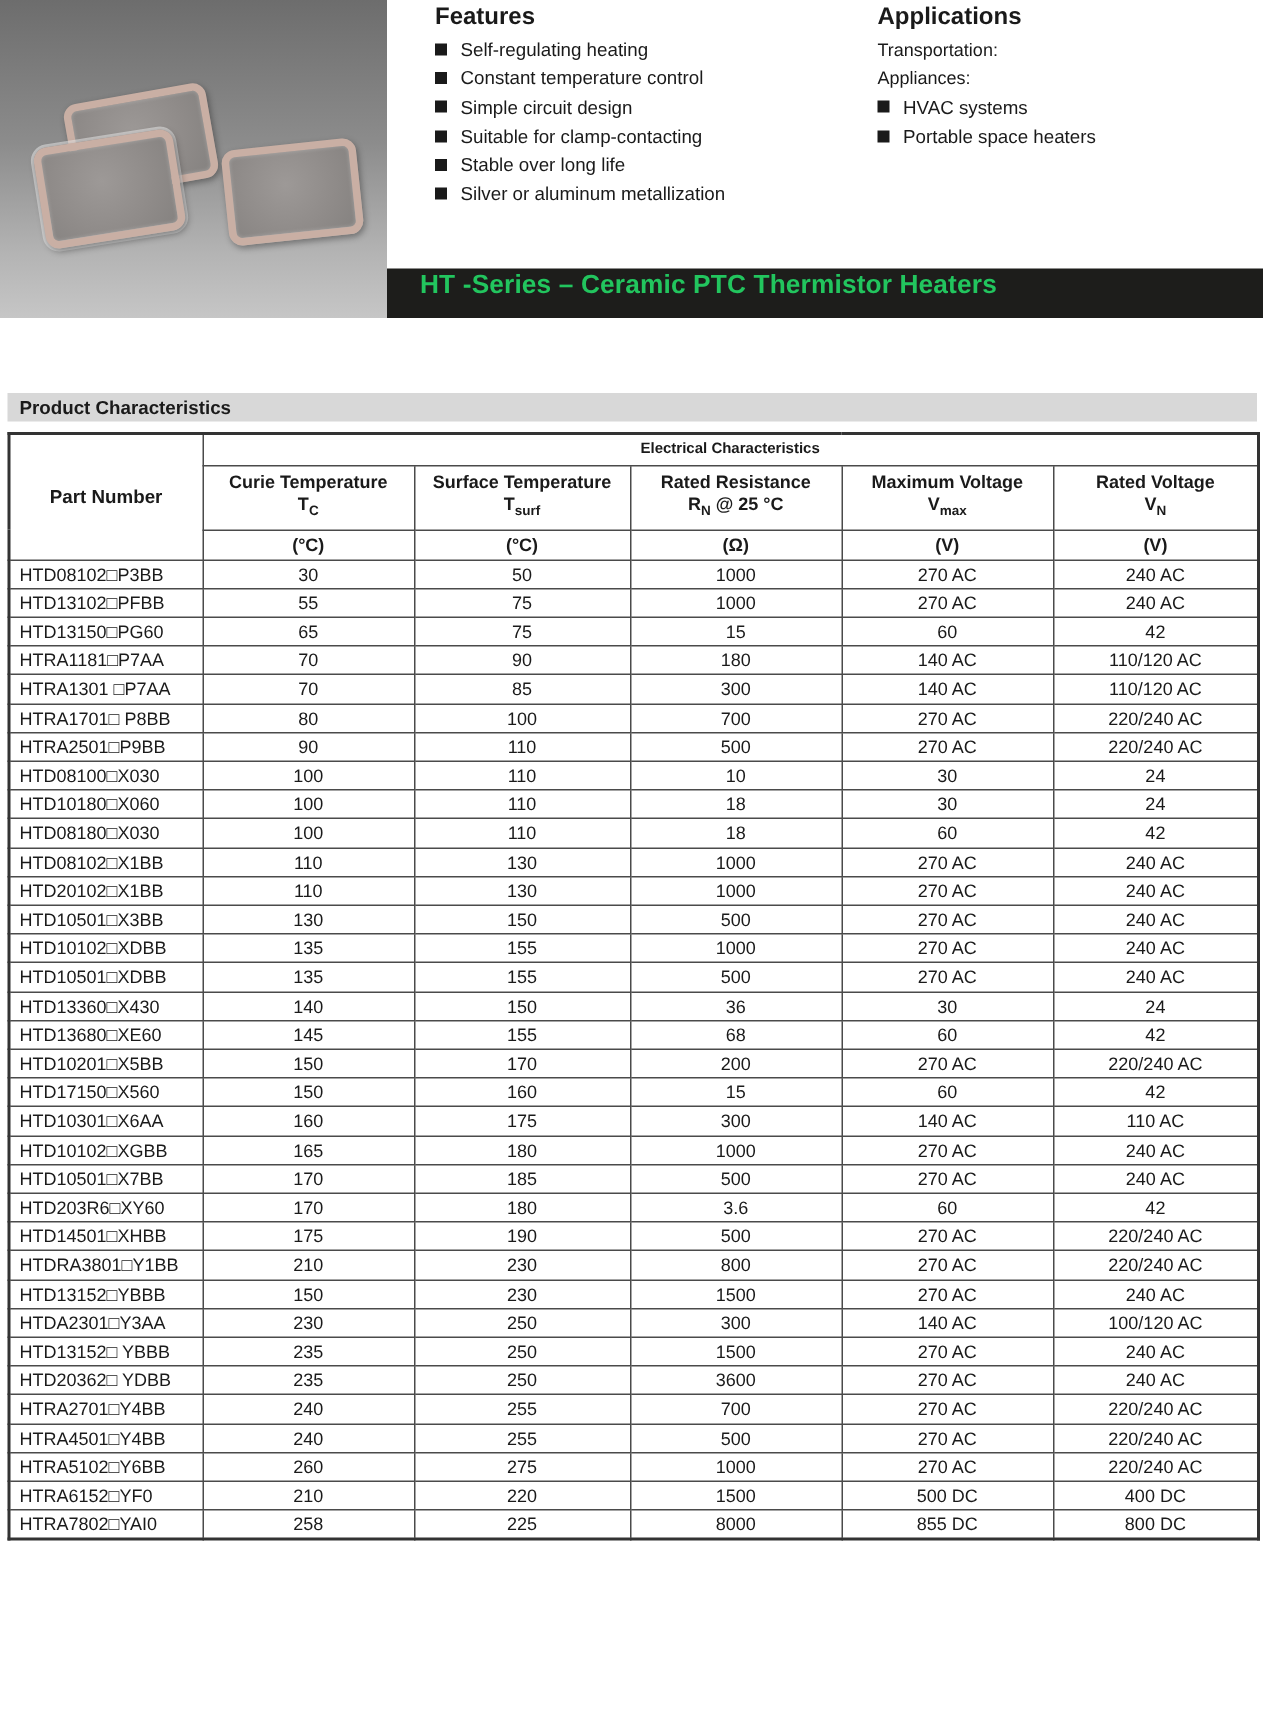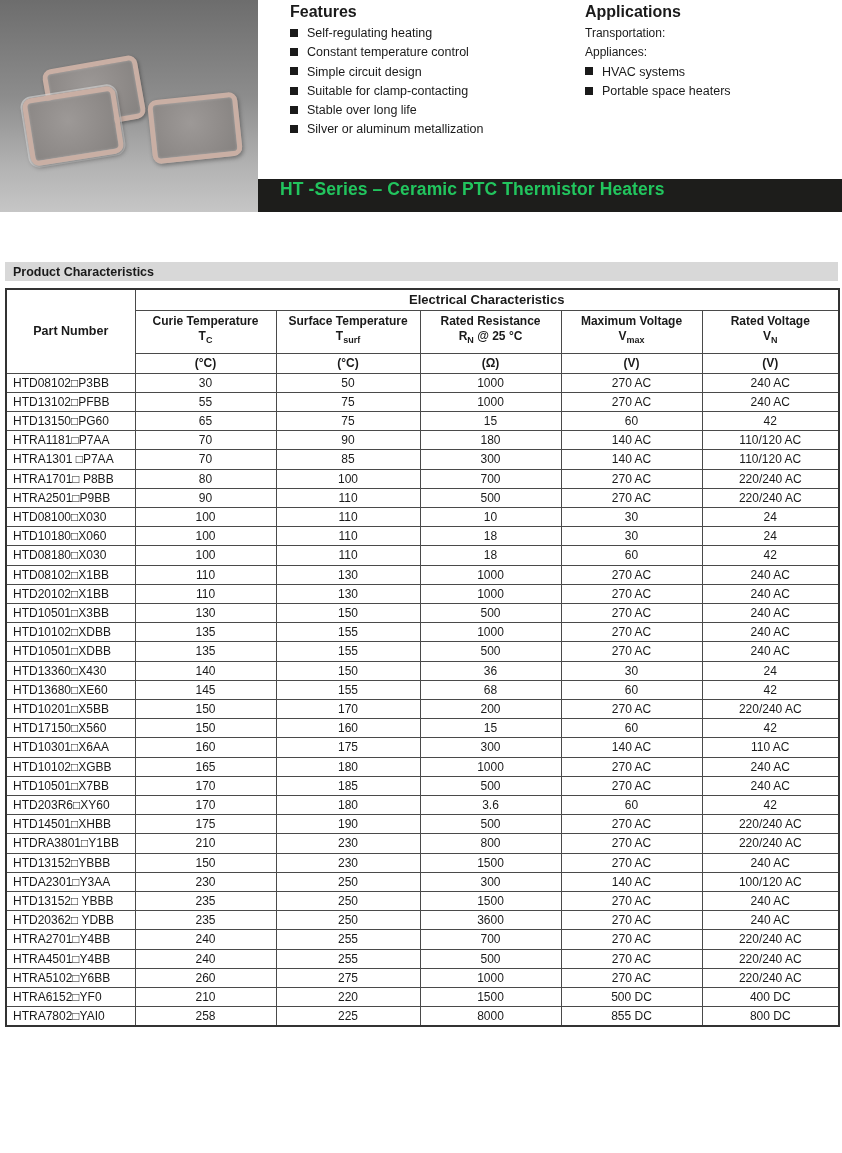--- a/index.html
+++ b/index.html
@@ -49,21 +49,21 @@
     position:absolute;left:5px;top:288px;width:833px;
     border-collapse:collapse;table-layout:fixed;
     font-size:12px;
   }
   .spec-table th,.spec-table td{
     border:1px solid #4a4a4a;box-sizing:border-box;
     text-align:center;vertical-align:middle;padding:0 2px;
   }
   .spec-table{border:2px solid #333333;}
   .spec-table thead th{font-weight:bold;}
-  .th-group{height:21px;font-size:13px;}
+  .th-group{height:21px;font-size:10px;}
   .th-cols th{height:43px;line-height:15px;}
   .th-units td{height:20px;font-weight:bold;}
   .th-part{text-align:left;padding-left:8px;font-size:12.5px;margin-top:24px;}
   .sym sub{font-size:9px;}
   .spec-table tbody td{height:18.2px;line-height:18.2px;padding:0;}
   .spec-table tbody td.part{text-align:left;padding-left:6px;}
 </style>
 </head>
 <body>
 

